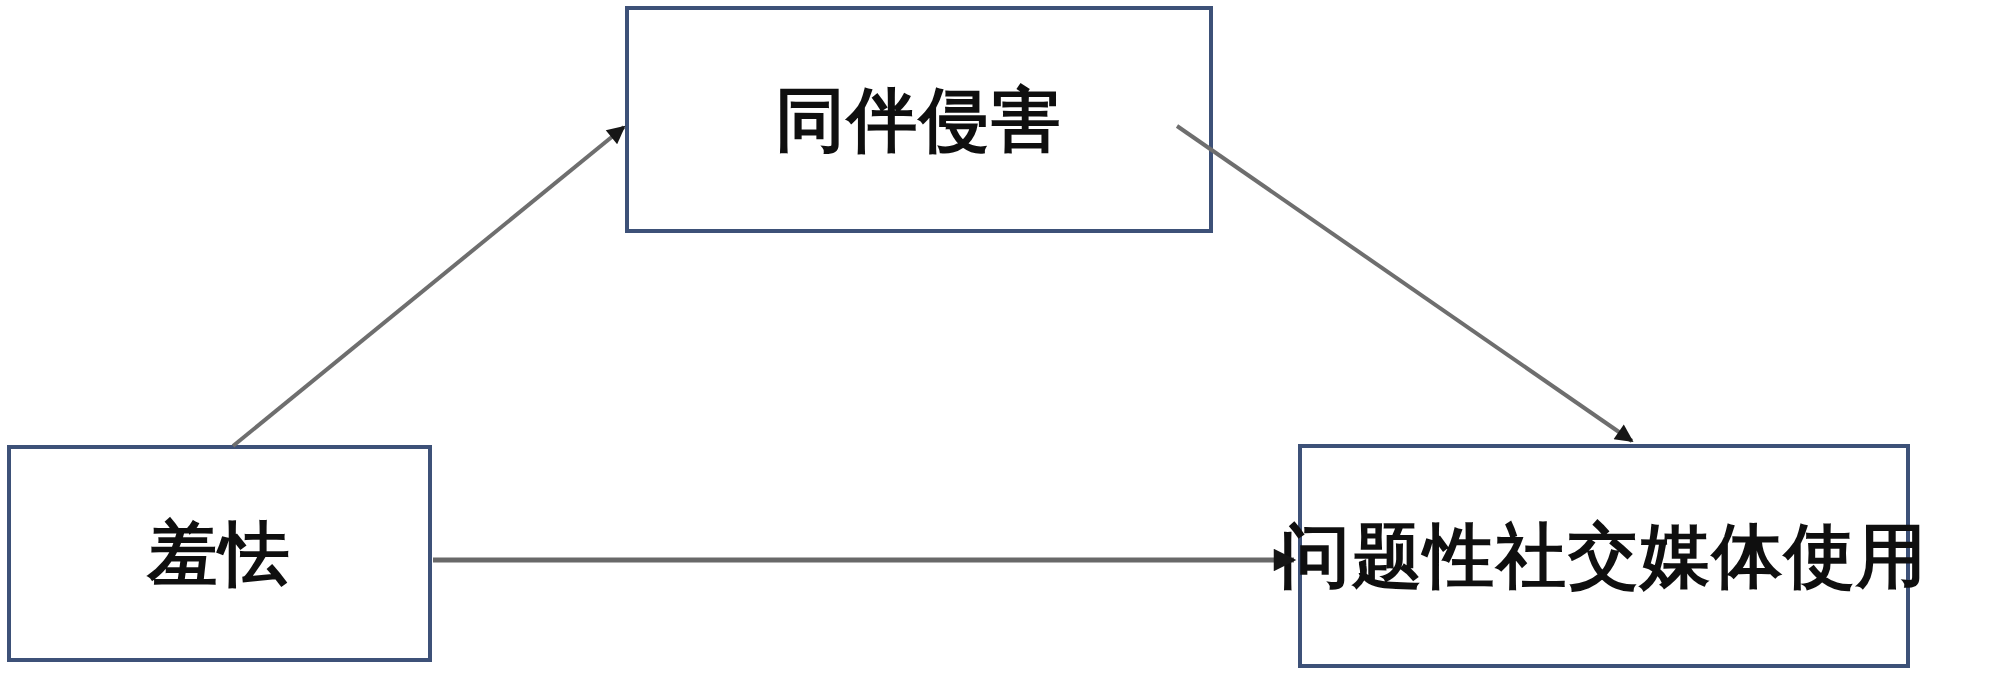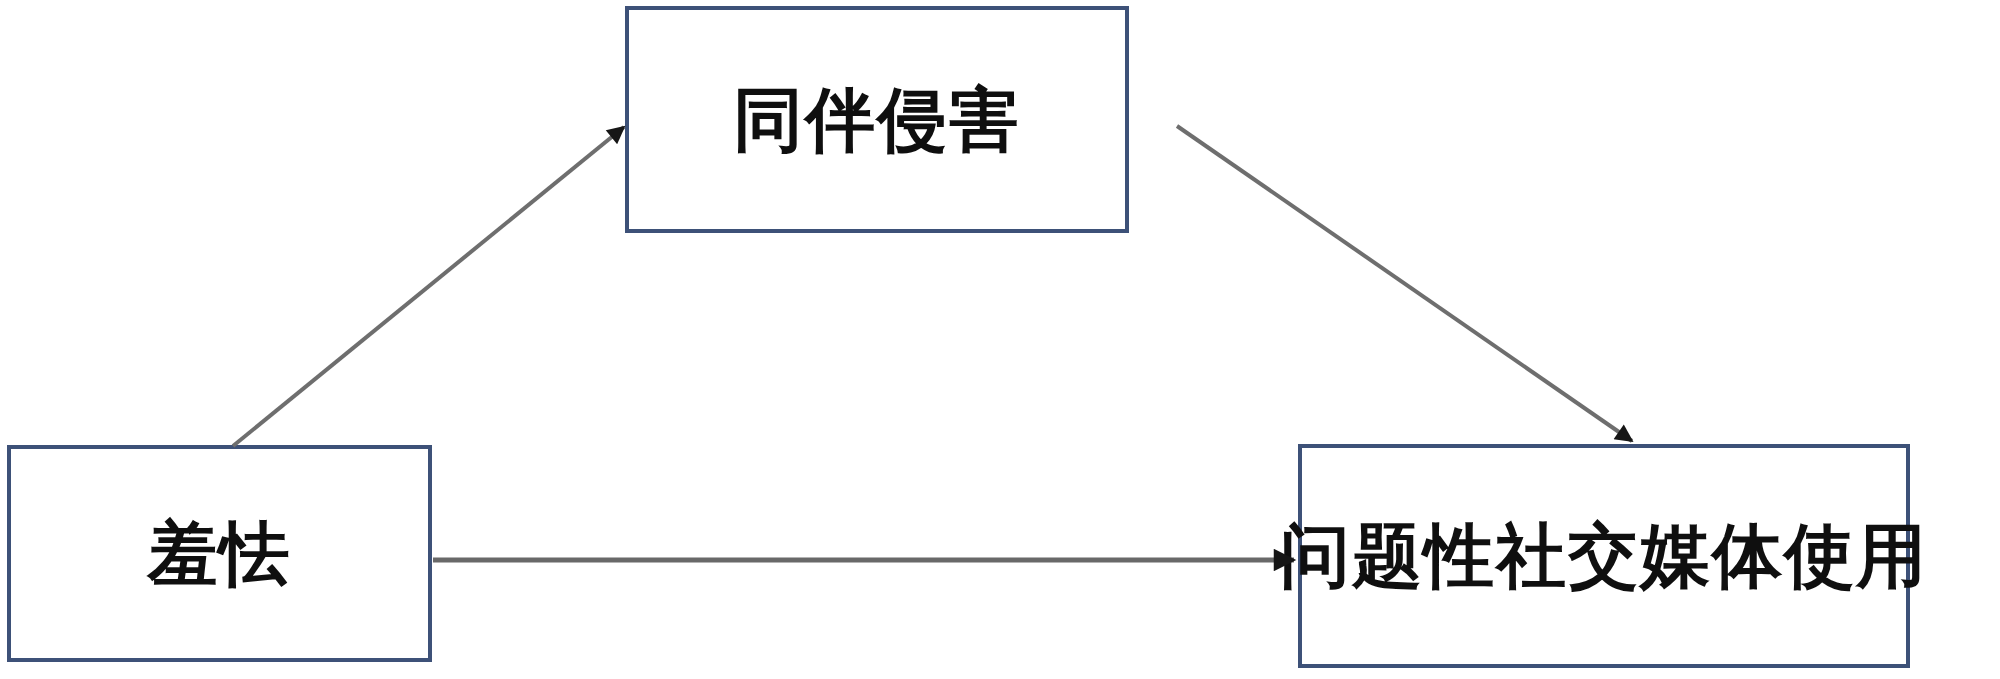--- a/index.html
+++ b/index.html
@@ -38,21 +38,21 @@
     font-weight: 700;
     font-size: 70px;
     letter-spacing: 2px;
     color: #0f0f0f;
     white-space: nowrap;
     line-height: 1;
   }
   .node-mediator {
     left: 625px;
     top: 6px;
-    width: 504px;
+    width: 588px;
     height: 227px;
   }
   .node-predictor {
     left: 7px;
     top: 445px;
     width: 425px;
     height: 217px;
   }
   .node-outcome {
     left: 1298px;

